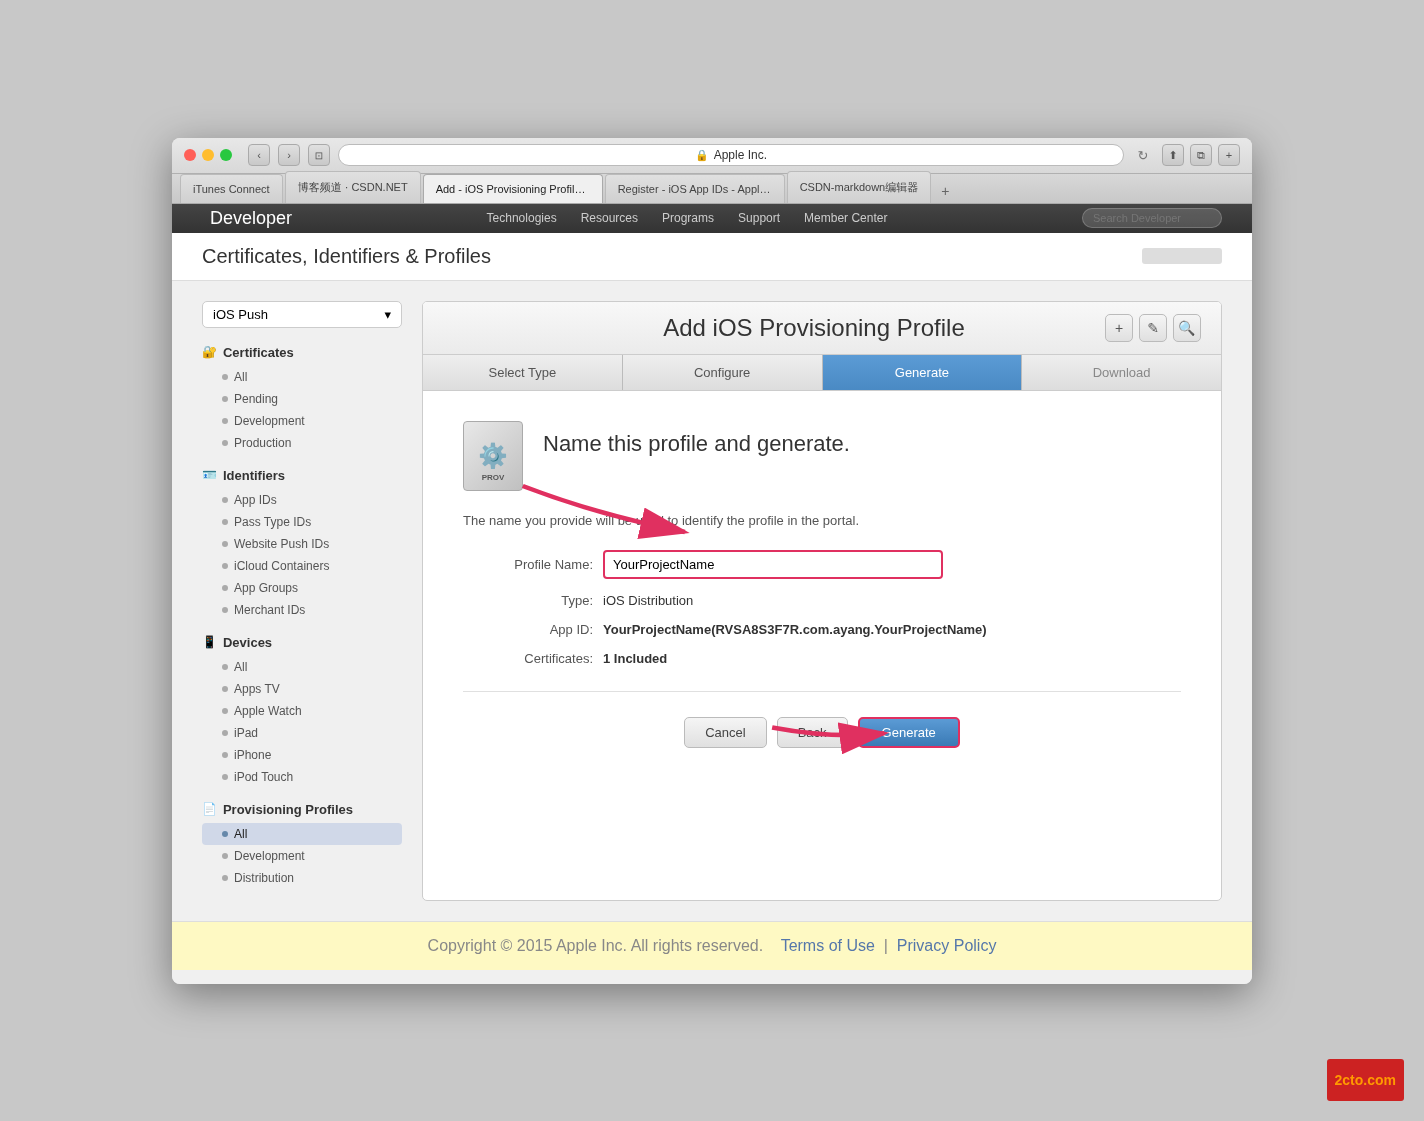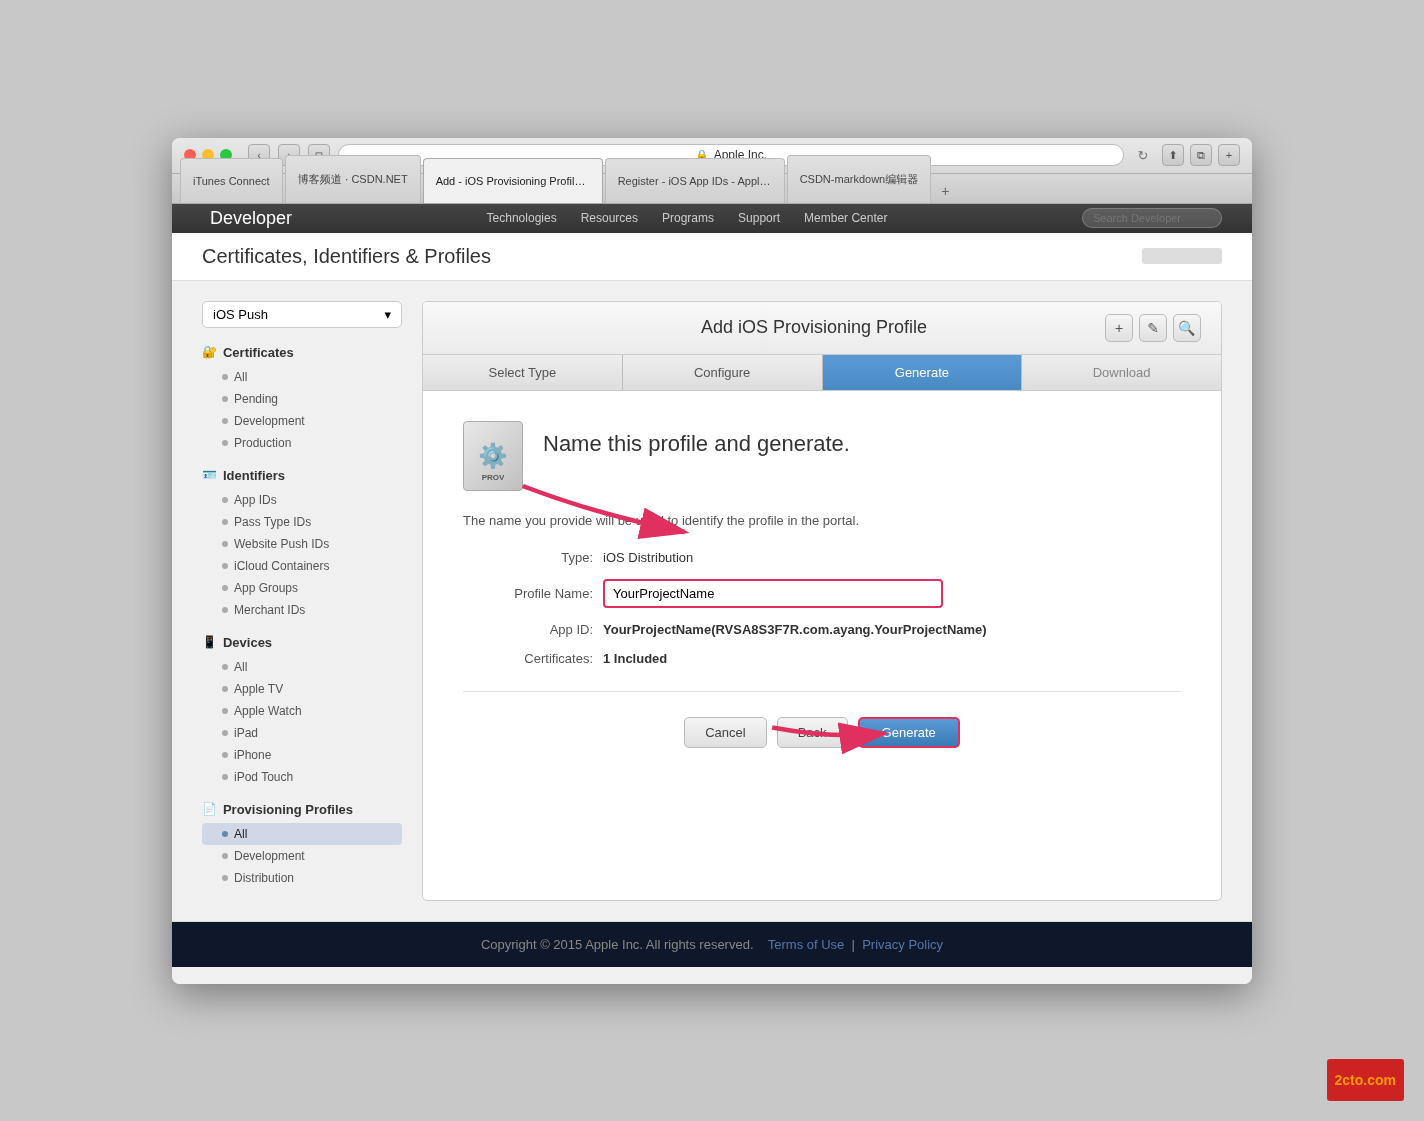--- a/index.html
+++ b/index.html
@@ -68,21 +68,21 @@
     
     .tab-bar {
       background: linear-gradient(to bottom, #d8d8d8, #c8c8c8);
       border-bottom: 1px solid #aaa;
       display: flex;
       align-items: flex-end;
       padding: 0 8px;
       height: 30px;
     }
     .tab {
-      padding: 16px 12px;
+      padding: 8px 12px;
       font-size: 11px;
       color: #444;
       border: 1px solid #bbb;
       border-bottom: none;
       border-radius: 4px 4px 0 0;
       background: linear-gradient(to bottom, #e0e0e0, #d0d0d0);
       cursor: pointer;
       white-space: nowrap;
       max-width: 180px;
       overflow: hidden;
@@ -204,21 +204,21 @@
 
     
     .content-header {
       background: linear-gradient(to bottom, #f8f8f8, #ebebeb);
       border-bottom: 1px solid #ccc;
       padding: 12px 20px;
       display: flex;
       align-items: center;
       justify-content: space-between;
     }
-    .content-title { font-size: 18px; font-weight: 300; color: #333; text-align: center; flex: 1; }
+    .content-title { font-size: 24px; font-weight: 300; color: #333; text-align: center; flex: 1; }
     .content-actions { display: flex; gap: 6px; }
     .action-btn {
       width: 28px; height: 28px;
       background: linear-gradient(to bottom, #f5f5f5, #e0e0e0);
       border: 1px solid #bbb;
       border-radius: 5px;
       display: flex; align-items: center; justify-content: center;
       cursor: pointer;
       font-size: 14px;
       color: #555;
@@ -344,25 +344,25 @@
     .btn-generate {
       background: linear-gradient(to bottom, #5b9bd5, #3a7ab5);
       border: 2px solid #e03060;
       color: white;
       font-weight: 500;
       padding: 6px 22px;
     }
 
     
     .page-footer {
-      background: #0f172a;
+      background: #fef9c3;
       border-top: 1px solid #ddd;
       padding: 15px;
       text-align: center;
-      font-size: 13px;
+      font-size: 16px;
       color: #888;
     }
     .page-footer a { color: #5577aa; text-decoration: none; }
 
     
     .watermark {
       position: fixed;
       bottom: 20px;
       right: 20px;
       background: #cc2222;
@@ -514,21 +514,21 @@
           <div class="sidebar-section-header">
             <span class="section-icon">📱</span>
             <span>Devices</span>
           </div>
           <div class="sidebar-item">
               <span class="sidebar-bullet"></span>
               <span>All</span>
             </div>
           <div class="sidebar-item">
               <span class="sidebar-bullet"></span>
-              <span>Apple TV</span>
+              <span>Apps TV</span>
             </div>
           <div class="sidebar-item">
               <span class="sidebar-bullet"></span>
               <span>Apple Watch</span>
             </div>
           <div class="sidebar-item">
               <span class="sidebar-bullet"></span>
               <span>iPad</span>
             </div>
           <div class="sidebar-item">
@@ -585,27 +585,27 @@
             <div class="prov-icon">
               ⚙️
               <span class="prov-icon-label">PROV</span>
             </div>
             <h2 class="prov-heading">Name this profile and generate.</h2>
           </div>
 
           <p class="description-text">The name you provide will be used to identify the profile in the portal.</p>
 
           <div class="form-row">
+            <span class="form-label">Profile Name:</span>
+            <input type="text" class="profile-name-input" value="YourProjectName" style="">
+          </div>
+
+          <div class="form-row">
             <span class="form-label">Type:</span>
             <span class="form-value">iOS Distribution</span>
-          </div>
-
-          <div class="form-row">
-            <span class="form-label">Profile Name:</span>
-            <input type="text" class="profile-name-input" value="YourProjectName" style="">
           </div>
 
           <div class="form-row">
             <span class="form-label">App ID:</span>
             <span class="form-value bold">YourProjectName(RVSA8S3F7R.com.ayang.YourProjectName)</span>
           </div>
 
           <div class="form-row">
             <span class="form-label">Certificates:</span>
             <span class="form-value bold">1 Included</span>

